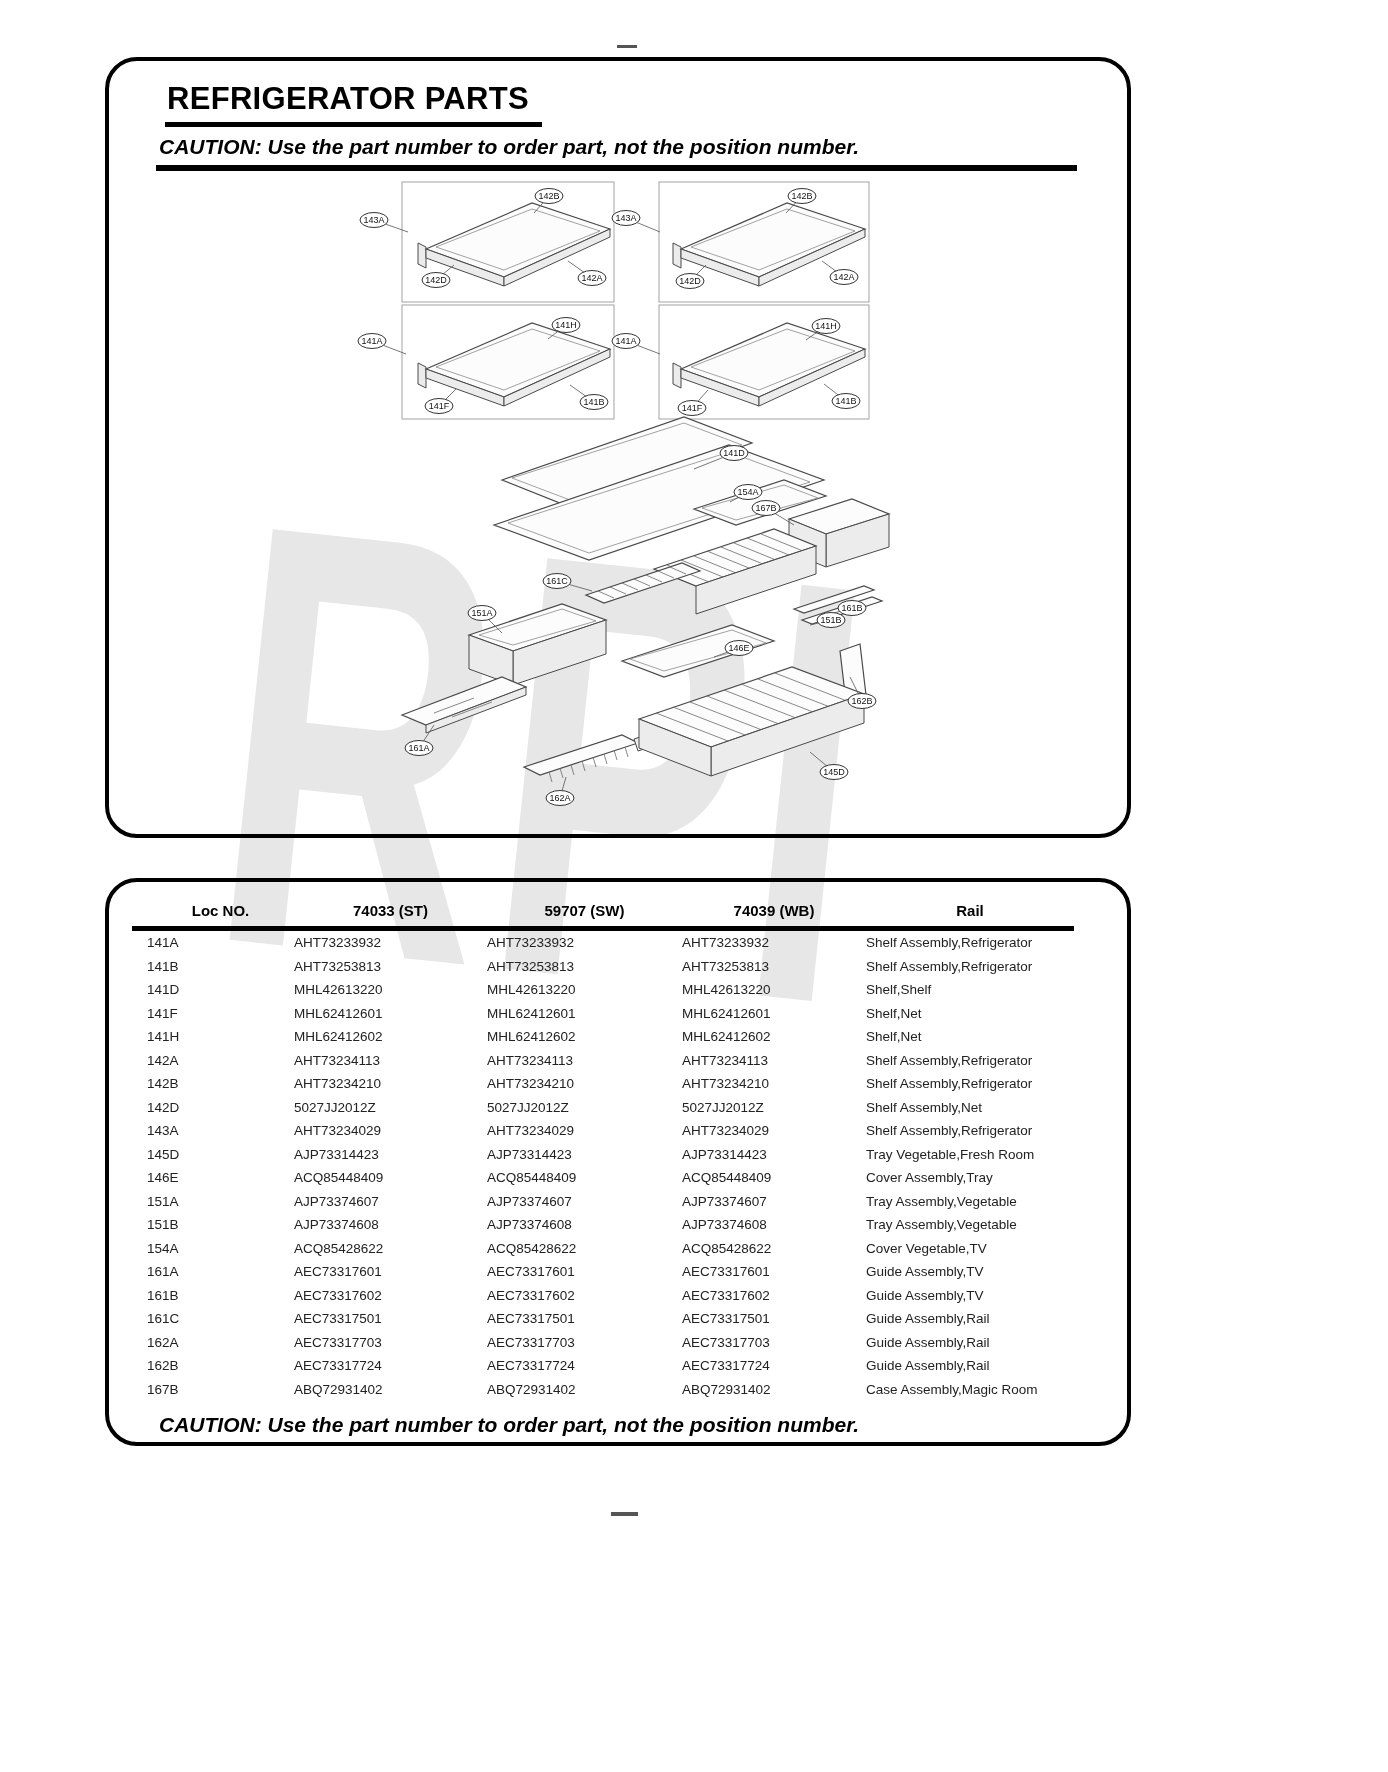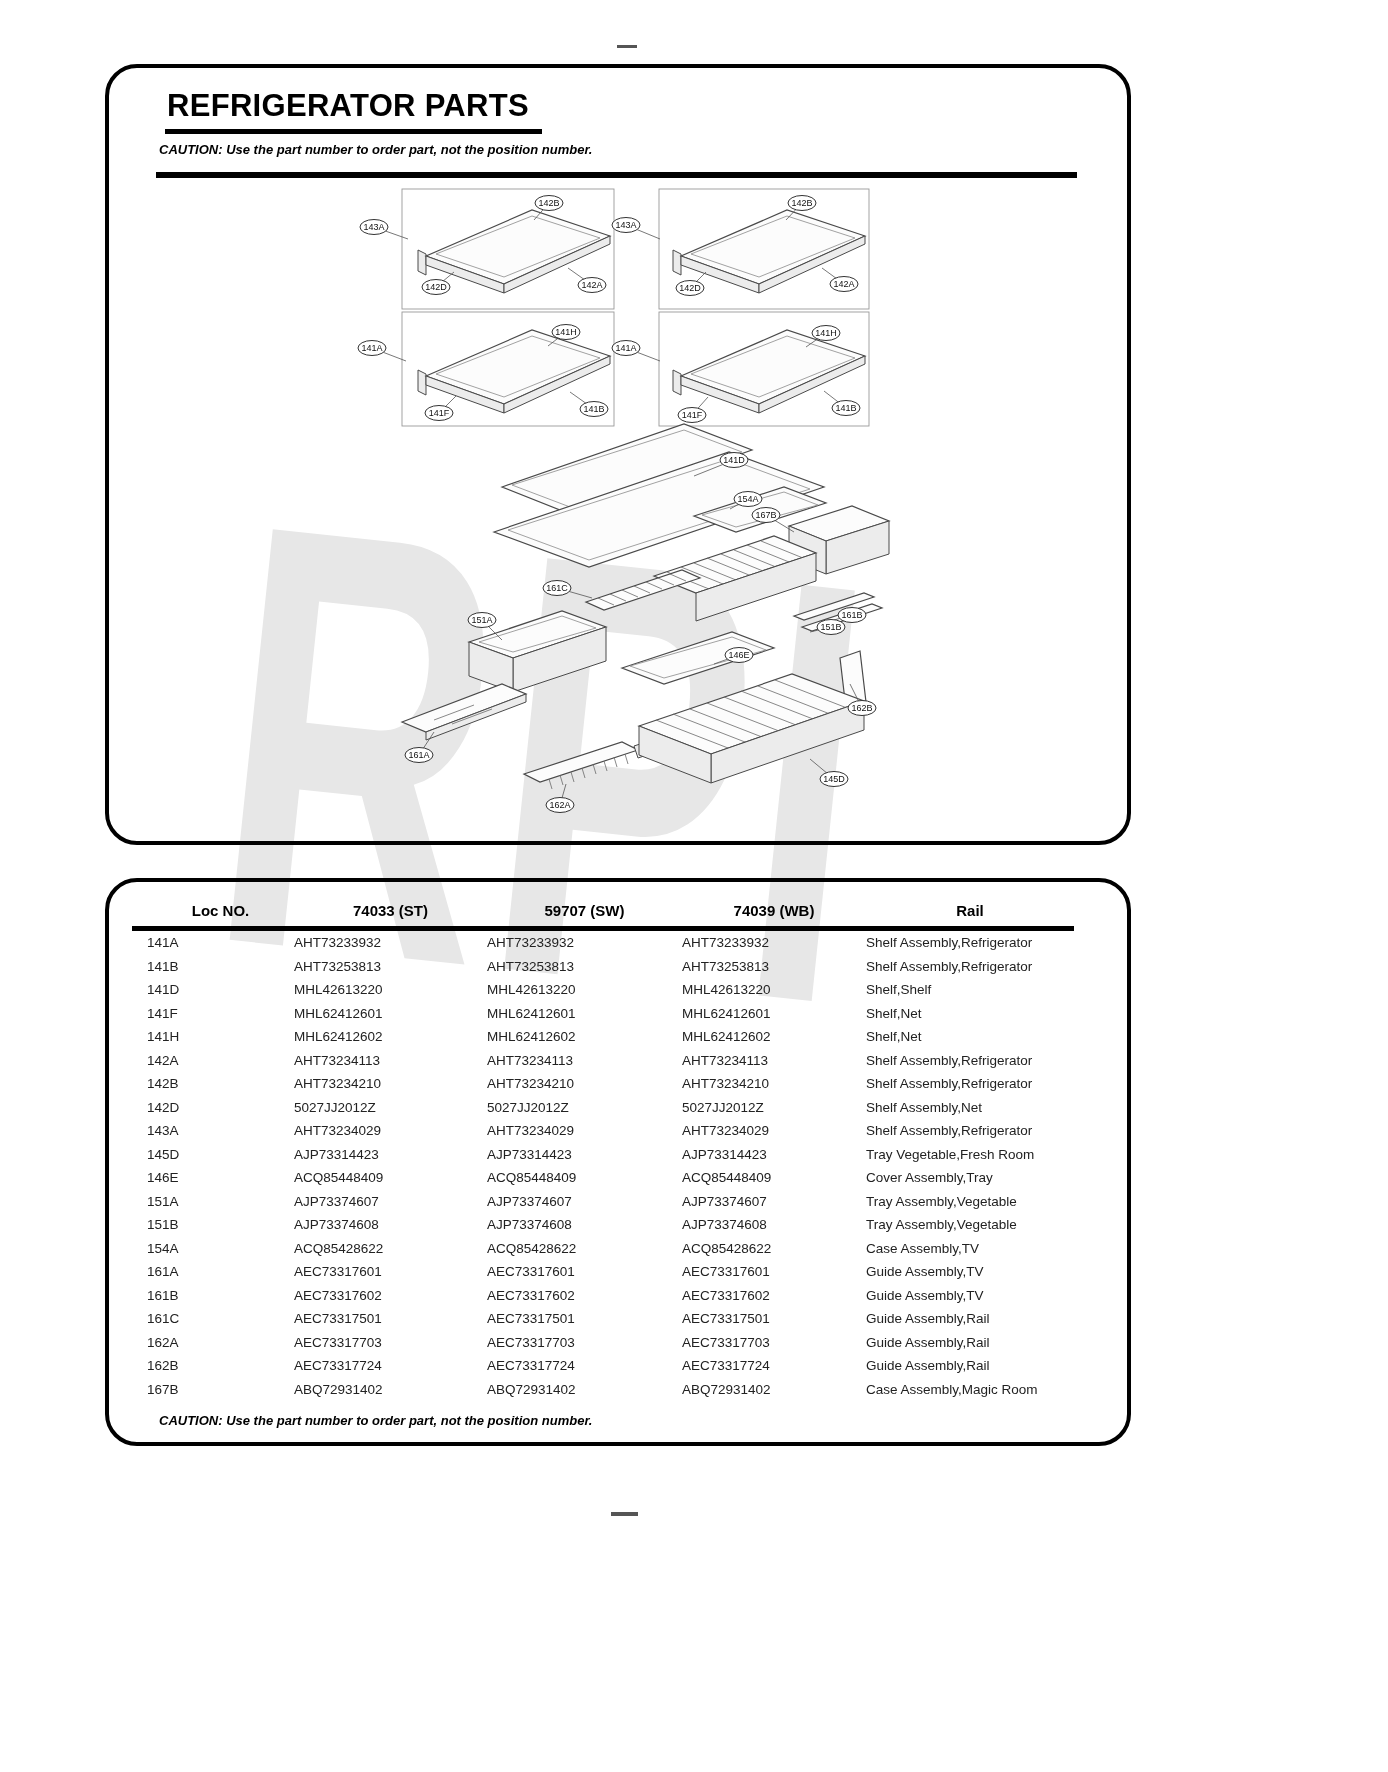--- a/index.html
+++ b/index.html
@@ -12,26 +12,26 @@
   #mark-bottom{left:611px;top:1512px;width:27px;height:4px;}
 
   .watermark{
     position:absolute;left:258px;top:432px;z-index:0;
     font-weight:bold;font-size:600px;line-height:1;color:#e7e7e7;
     letter-spacing:0.02em;transform:rotate(6deg) scaleX(0.62);
     transform-origin:0 0;user-select:none;white-space:nowrap;
   }
 
   .box{position:absolute;border:4px solid #000;border-radius:32px;z-index:1;background:transparent;}
-  #diagram-box{left:105px;top:64px;width:1018px;height:773px;text-decoration:underline;}
+  #diagram-box{left:105px;top:57px;width:1018px;height:773px;text-decoration:underline;}
   #table-box{left:105px;top:878px;width:1018px;height:560px;}
 
   .page-title{position:absolute;left:58px;top:20px;font-size:31px;font-weight:bold;letter-spacing:0.3px;margin:0;}
   .title-underline{position:absolute;left:56px;top:61px;width:377px;height:5px;background:#000;}
-  .caution{font-size:13px;font-weight:bold;font-style:italic;margin:0;}
+  .caution{font-size:21px;font-weight:bold;font-style:italic;margin:0;}
   #caution-top{position:absolute;left:50px;top:74px;}
   .heavy-rule{position:absolute;left:47px;top:104px;width:921px;height:6px;background:#000;}
   #diagram{position:absolute;left:25px;top:116px;}
 
   
   .p-face{fill:#fcfcfc;stroke:#4a4a4a;stroke-width:1.2;}
   .p-inner{fill:none;stroke:#8a8a8a;stroke-width:0.8;}
   .p-edge{fill:#ececec;stroke:#4a4a4a;stroke-width:1;}
   .p-frame{fill:none;stroke:#999;stroke-width:0.9;}
   .p-hatch{stroke:#6a6a6a;stroke-width:0.8;}
@@ -428,21 +428,21 @@
           <td>AJP73374608</td>
           <td>AJP73374608</td>
           <td>AJP73374608</td>
           <td>Tray Assembly,Vegetable</td>
         </tr>
         <tr>
           <td>154A</td>
           <td>ACQ85428622</td>
           <td>ACQ85428622</td>
           <td>ACQ85428622</td>
-          <td>Case Assembly,TV</td>
+          <td>Cover Vegetable,TV</td>
         </tr>
         <tr>
           <td>161A</td>
           <td>AEC73317601</td>
           <td>AEC73317601</td>
           <td>AEC73317601</td>
           <td>Guide Assembly,TV</td>
         </tr>
         <tr>
           <td>161B</td>

